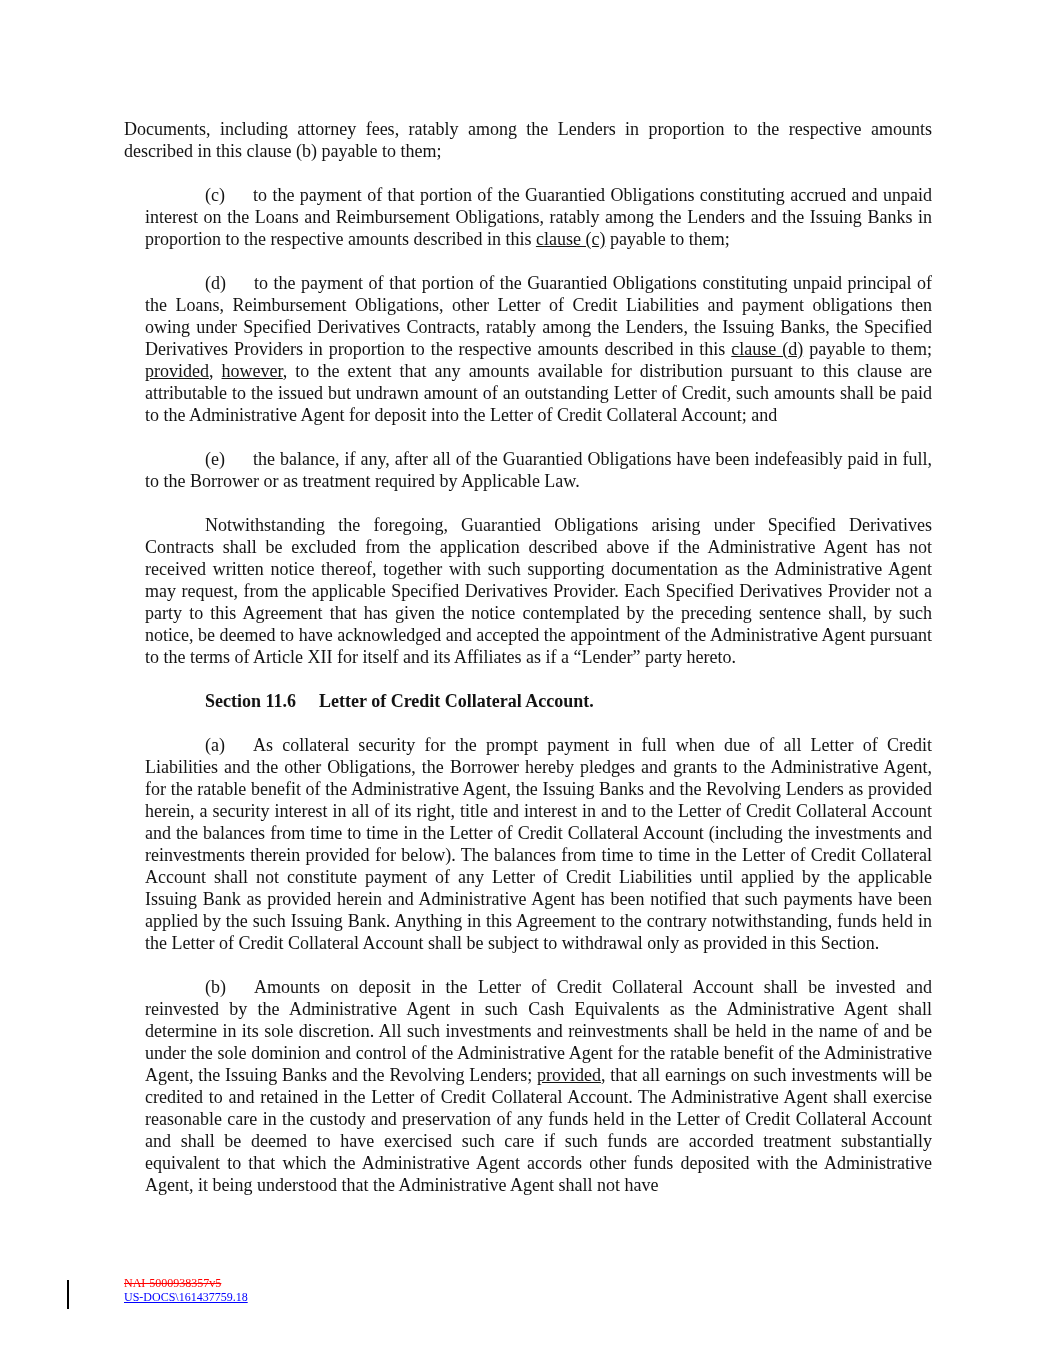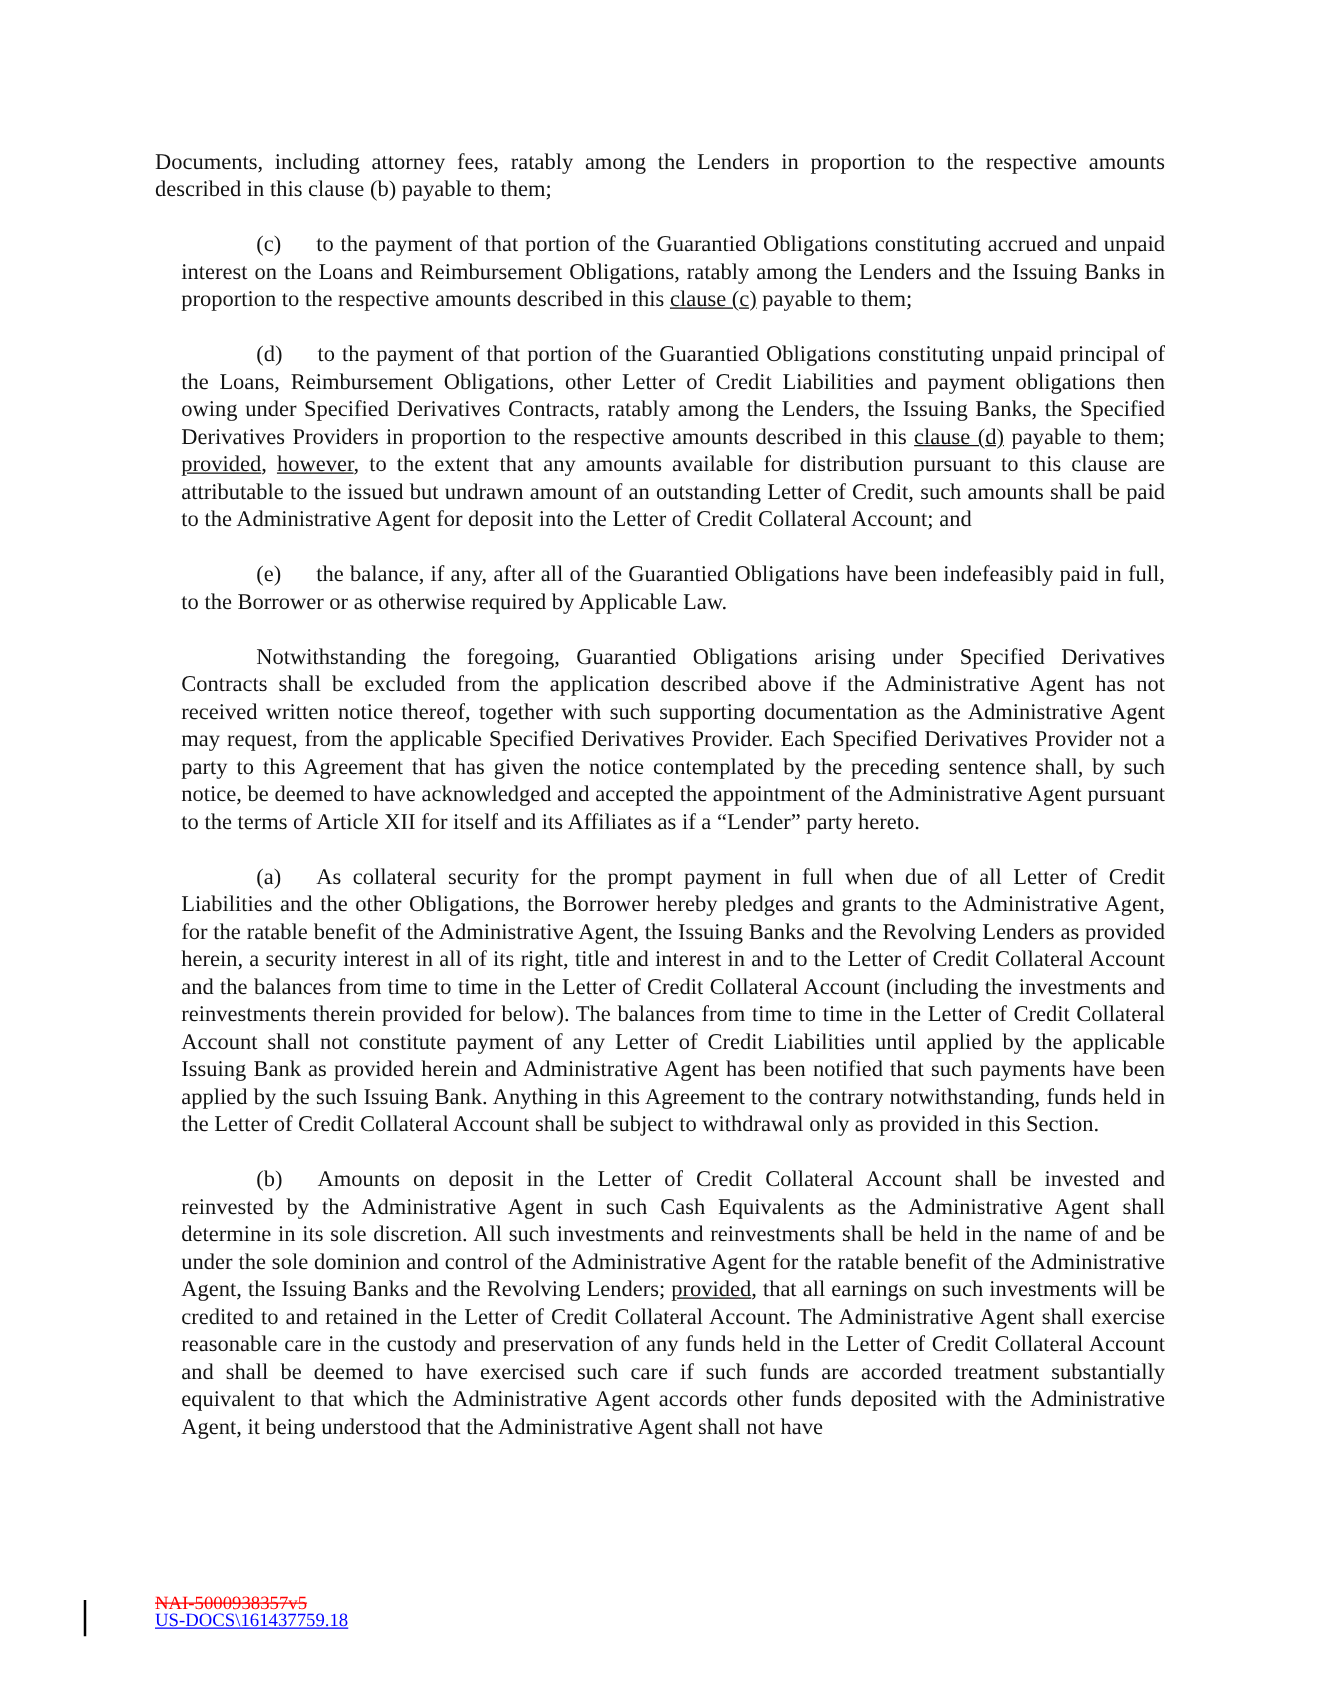--- a/index.html
+++ b/index.html
@@ -60,21 +60,21 @@
     left: 67px;
     top: 1280px;
     width: 2px;
     height: 29px;
     background: #000000;
   }
   .doc-ids {
     position: absolute;
     left: 124px;
     top: 1277px;
-    font-size: 15px;
+    font-size: 12px;
     line-height: 13.5px;
   }
   .doc-id-deleted {
     color: #ff0000;
     text-decoration: line-through;
     display: block;
   }
   .doc-id-inserted {
     color: #0000ff;
     text-decoration: underline;
@@ -83,22 +83,23 @@
 </style>
 </head>
 <body>
 
 <div class="page">
 
   <div class="doc-body">
       <p class="para body"><span>Documents, including attorney fees, ratably among the Lenders in proportion to the respective amounts described in this clause (b) payable to them;</span></p>
       <p class="para clause"><span>(c)</span><span class="tab-gap"></span><span>to the payment of that portion of the Guarantied Obligations constituting accrued and unpaid interest on the Loans and Reimbursement Obligations, ratably among the Lenders and the Issuing Banks in proportion to the respective amounts described in this </span><span class="u">clause (c)</span><span> payable to them;</span></p>
       <p class="para clause"><span>(d)</span><span class="tab-gap"></span><span>to the payment of that portion of the Guarantied Obligations constituting unpaid principal of the Loans, Reimbursement Obligations, other Letter of Credit Liabilities and payment obligations then owing under Specified Derivatives Contracts, ratably among the Lenders, the Issuing Banks, the Specified Derivatives Providers in proportion to the respective amounts described in this </span><span class="u">clause (d)</span><span> payable to them; </span><span class="u">provided</span><span>, </span><span class="u">however</span><span>, to the extent that any amounts available for distribution pursuant to this clause are attributable to the issued but undrawn amount of an outstanding Letter of Credit, such amounts shall be paid to the Administrative Agent for deposit into the Letter of Credit Collateral Account; and</span></p>
-      <p class="para clause"><span>(e)</span><span class="tab-gap"></span><span>the balance, if any, after all of the Guarantied Obligations have been indefeasibly paid in full, to the Borrower or as otherwise required by Applicable Law.</span></p>
+      <p class="para clause"><span>(e)</span><span class="tab-gap"></span><span>the balance, if any, after all of the Guarantied Obligations have been indefeasibly paid in full, to the Borrower or as treatment required by Applicable Law.</span></p>
       <p class="para indent"><span>Notwithstanding the foregoing, Guarantied Obligations arising under Specified Derivatives Contracts shall be excluded from the application described above if the Administrative Agent has not received written notice thereof, together with such supporting documentation as the Administrative Agent may request, from the applicable Specified Derivatives Provider.  Each Specified Derivatives Provider not a party to this Agreement that has given the notice contemplated by the preceding sentence shall, by such notice, be deemed to have acknowledged and accepted the appointment of the Administrative Agent pursuant to the terms of Article XII for itself and its Affiliates as if a “Lender” party hereto.</span></p>
+      <p class="para heading"><span>Section 11.6</span><span class="tab-gap"></span><span class="b">Letter of Credit Collateral Account.</span></p>
       <p class="para clause"><span>(a)</span><span class="tab-gap"></span><span>As collateral security for the prompt payment in full when due of all Letter of Credit Liabilities and the other Obligations, the Borrower hereby pledges and grants to the Administrative Agent, for the ratable benefit of the Administrative Agent, the Issuing Banks and the Revolving Lenders as provided herein, a security interest in all of its right, title and interest in and to the Letter of Credit Collateral Account and the balances from time to time in the Letter of Credit Collateral Account (including the investments and reinvestments therein provided for below).  The balances from time to time in the Letter of Credit Collateral Account shall not constitute payment of any Letter of Credit Liabilities until applied by the applicable Issuing Bank as provided herein and Administrative Agent has been notified that such payments have been applied by the such Issuing Bank.  Anything in this Agreement to the contrary notwithstanding, funds held in the Letter of Credit Collateral Account shall be subject to withdrawal only as provided in this Section.</span></p>
       <p class="para clause"><span>(b)</span><span class="tab-gap"></span><span>Amounts on deposit in the Letter of Credit Collateral Account shall be invested and reinvested by the Administrative Agent in such Cash Equivalents as the Administrative Agent shall determine in its sole discretion.  All such investments and reinvestments shall be held in the name of and be under the sole dominion and control of the Administrative Agent for the ratable benefit of the Administrative Agent, the Issuing Banks and the Revolving Lenders; </span><span class="u">provided</span><span>, that all earnings on such investments will be credited to and retained in the Letter of Credit Collateral Account.  The Administrative Agent shall exercise reasonable care in the custody and preservation of any funds held in the Letter of Credit Collateral Account and shall be deemed to have exercised such care if such funds are accorded treatment substantially equivalent to that which the Administrative Agent accords other funds deposited with the Administrative Agent, it being understood that the Administrative Agent shall not have</span></p>
     </div>
 
 
   <div class="change-bar"></div>
 
   <div class="doc-ids">
     <span class="doc-id-deleted">NAI-5000938357v5</span>
     <span class="doc-id-inserted">US-DOCS\161437759.18</span>

